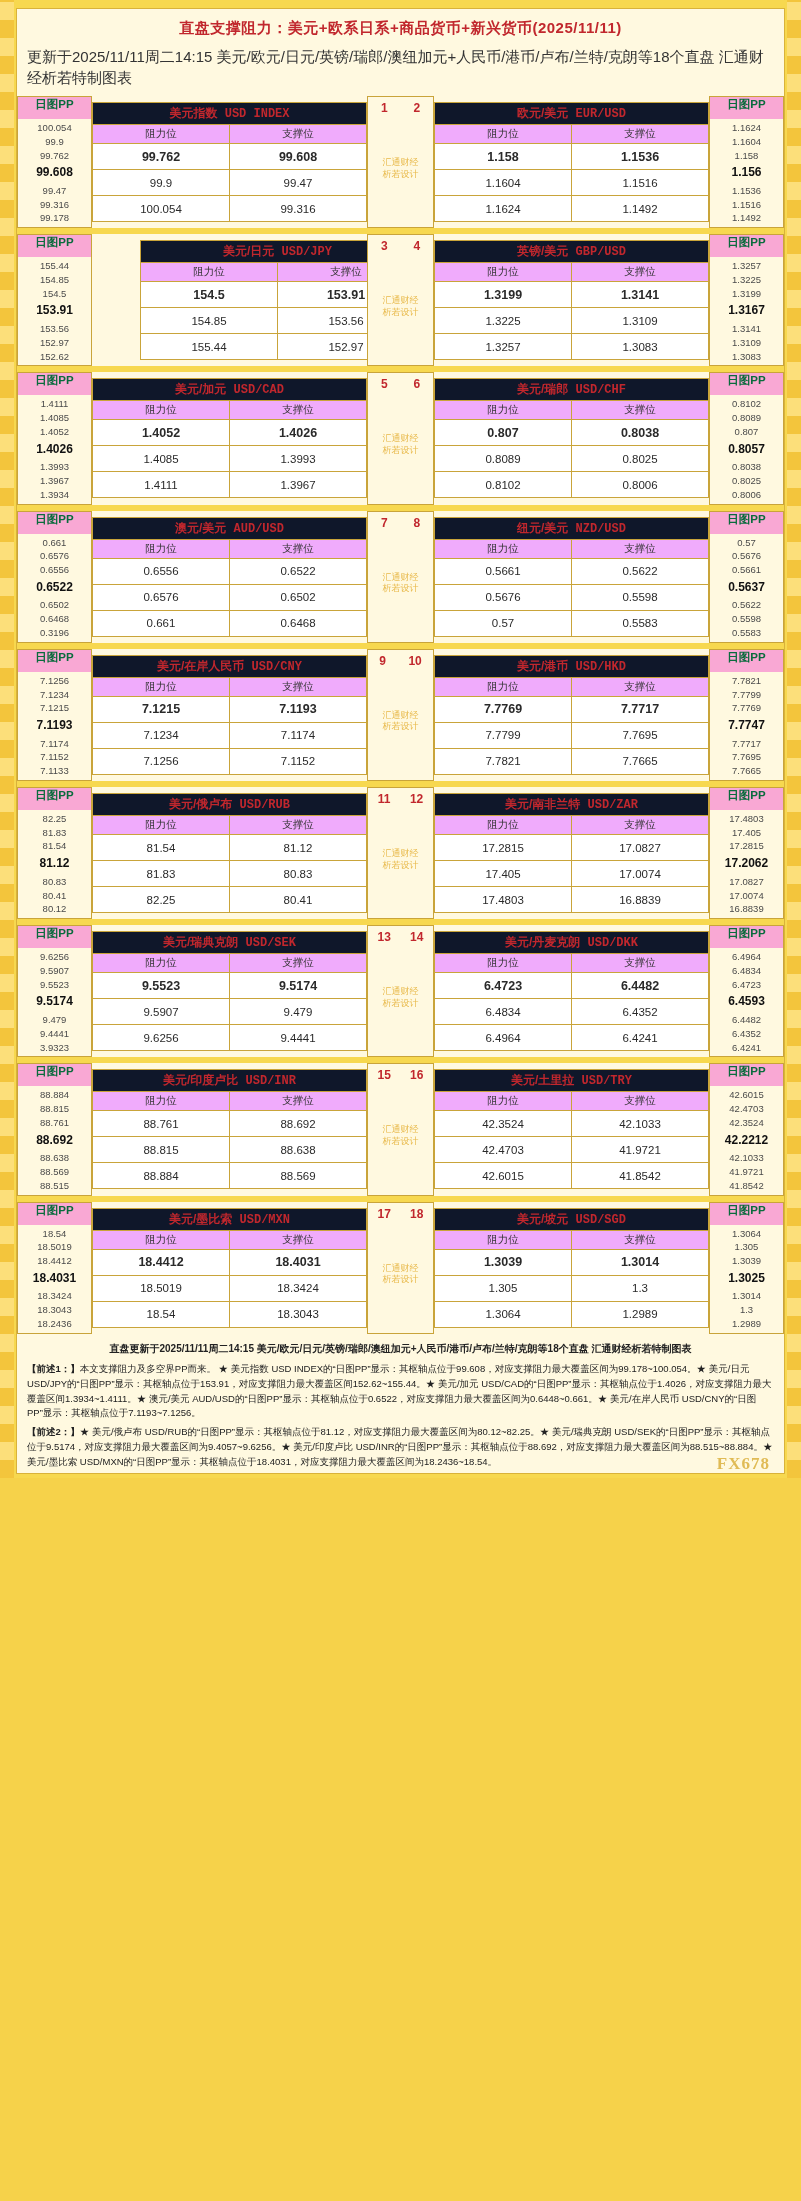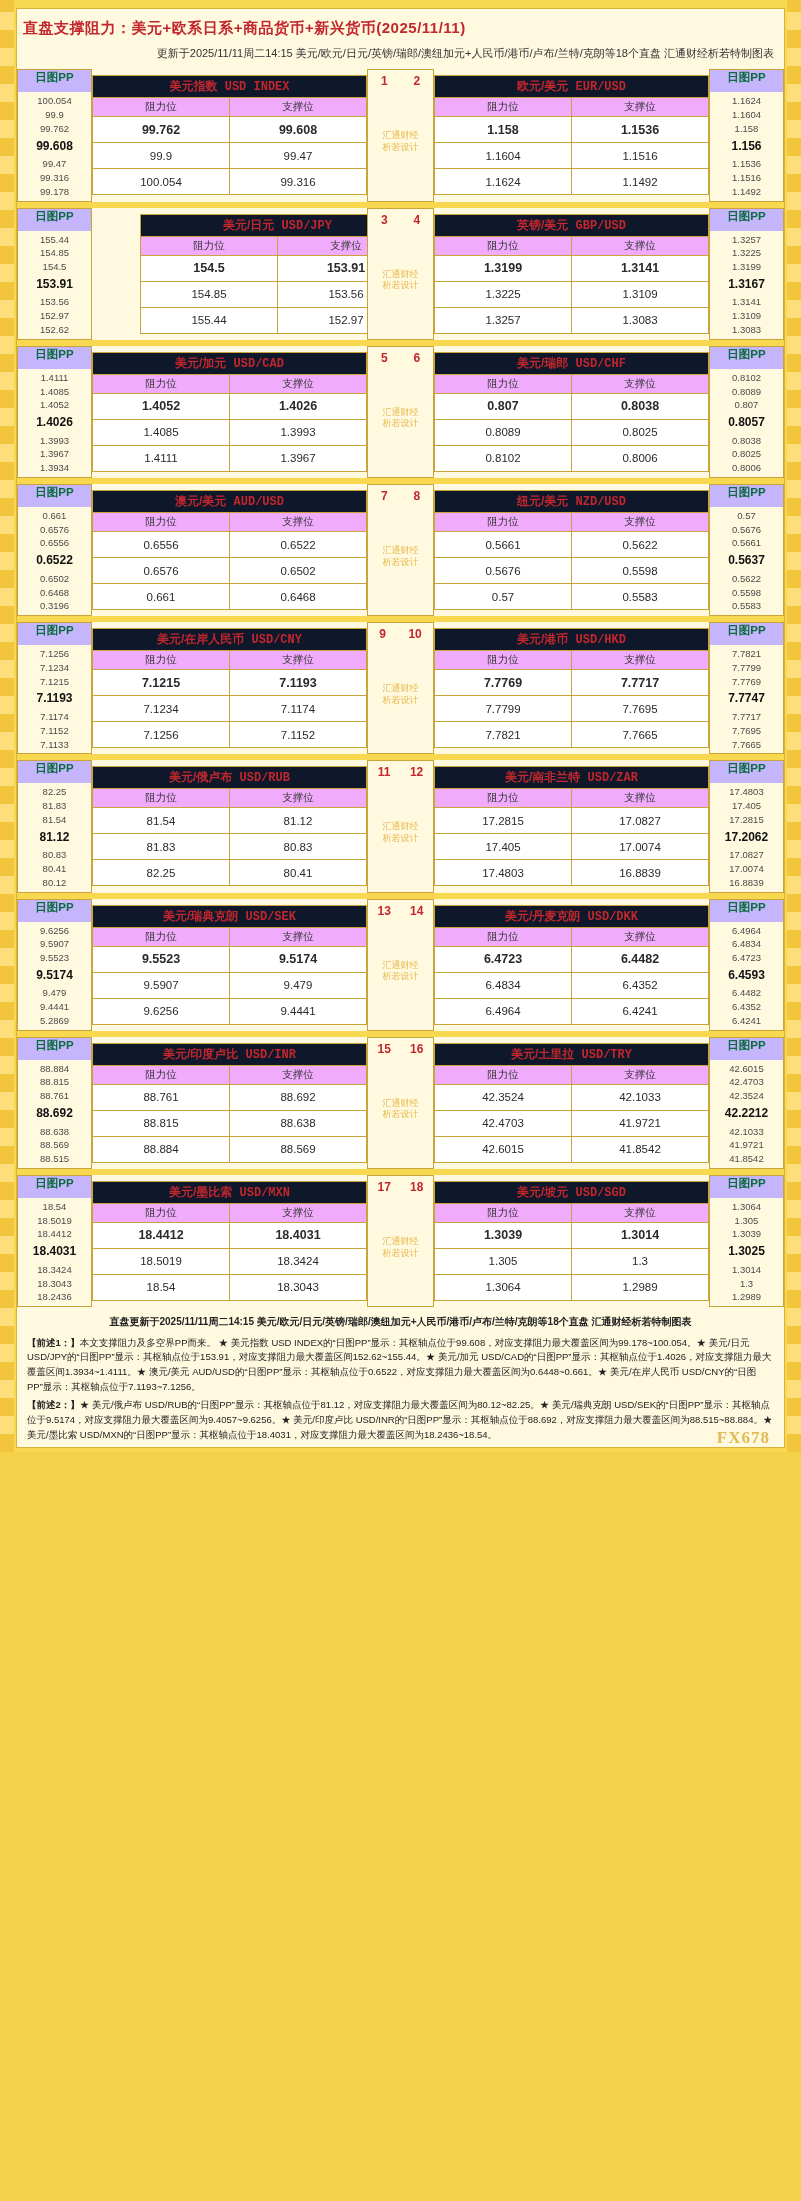--- a/index.html
+++ b/index.html
@@ -18,49 +18,50 @@
       repeating-linear-gradient(0deg, #f3c53c 0px, #f3c53c 18px, #fcdf7a 18px, #fcdf7a 36px) left top/14px 100% no-repeat,
       repeating-linear-gradient(0deg, #f3c53c 0px, #f3c53c 18px, #fcdf7a 18px, #fcdf7a 36px) right top/14px 100% no-repeat,
       linear-gradient(#f7d84f, #f7d84f);
   }
   .inner {
     margin: 0 6px;
     background: #fff9e0;
     border: 1px solid #d9b23a;
   }
   .title {
+    text-align: center;
     font-size: 15px;
     font-weight: bold;
     color: #c1272d;
     padding: 10px 6px 6px 6px;
     letter-spacing: .5px;
   }
   .subtitle {
-    text-align: right;
-    font-size: 11px;
+    text-align: left;
+    font-size: 15px;
     color: #333;
     padding: 2px 10px 8px 10px;
     line-height: 1.4;
   }
   table.block {
     width: 100%;
     border-collapse: collapse;
     table-layout: fixed;
     font-size: 11px;
   }
   table.block td, table.block th {
     border: 1px solid #c9a43a;
     padding: 0;
   }
   .hdr-cell {
     text-align:center;
     font-weight: bold;
     font-size: 11.5px;
     color: #0a6b3d;
-    background: #c4b5fd;
+    background: #f9a8d4;
     height: 22px;
   }
   .pair-name {
     text-align:center;
     font-weight:bold;
     font-size: 12px;
     color:#c1272d;
     background:#0f172a;
     height:22px;
     font-family:"Liberation Mono", monospace;
@@ -684,21 +685,21 @@
             <tr>
               <td class="sidecol leftlbl" rowspan="5">
                 <div class="hdr-cell">日图PP</div>
                 <div class="sidelist">
                   <div class="">9.6256</div>
                   <div class="">9.5907</div>
                   <div class="">9.5523</div>
                   <div class="hl">9.5174</div>
                   <div class="">9.479</div>
                   <div class="">9.4441</div>
-                  <div class="">5.2869</div>
+                  <div class="">3.9323</div>
                 </div>
               </td>
               <td colspan="2" style="padding:0;border:none;">
                 <table class="block" style="border:none;">
                   <tbody>
                     <tr>
                       <td colspan="2" class="pair-name"><span class="cn">美元/瑞典克朗</span> USD/SEK</td>
                     </tr>
                     <tr>
                       <td class="sub-hdr">阻力位</td>

